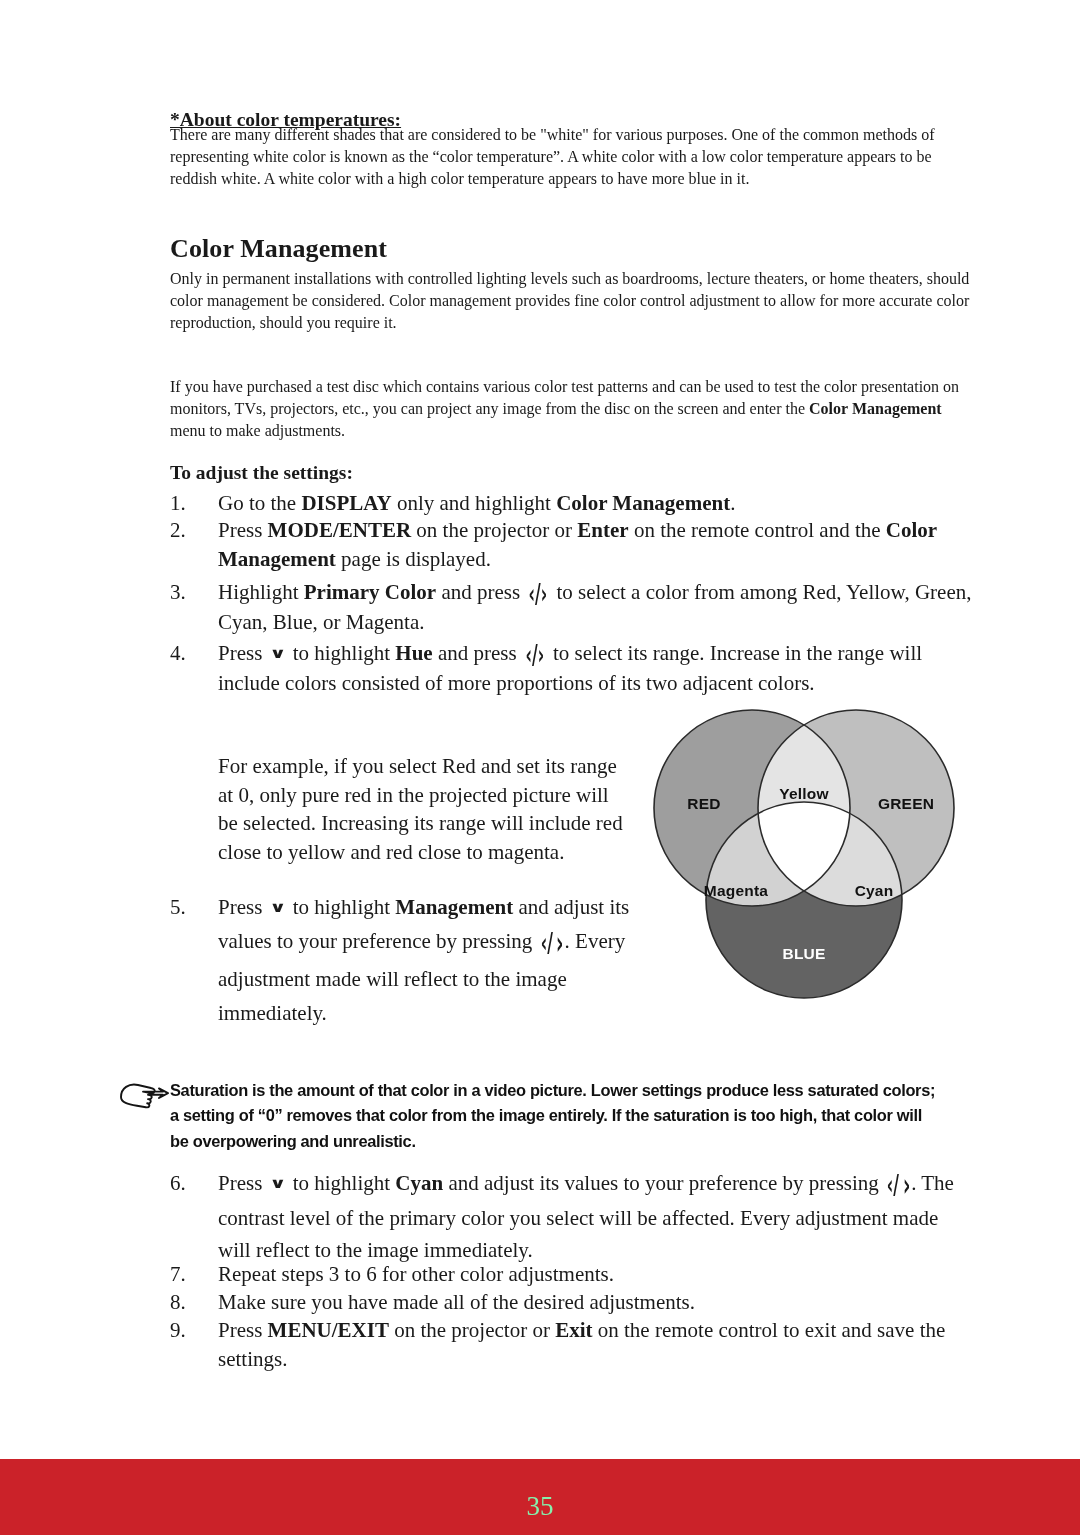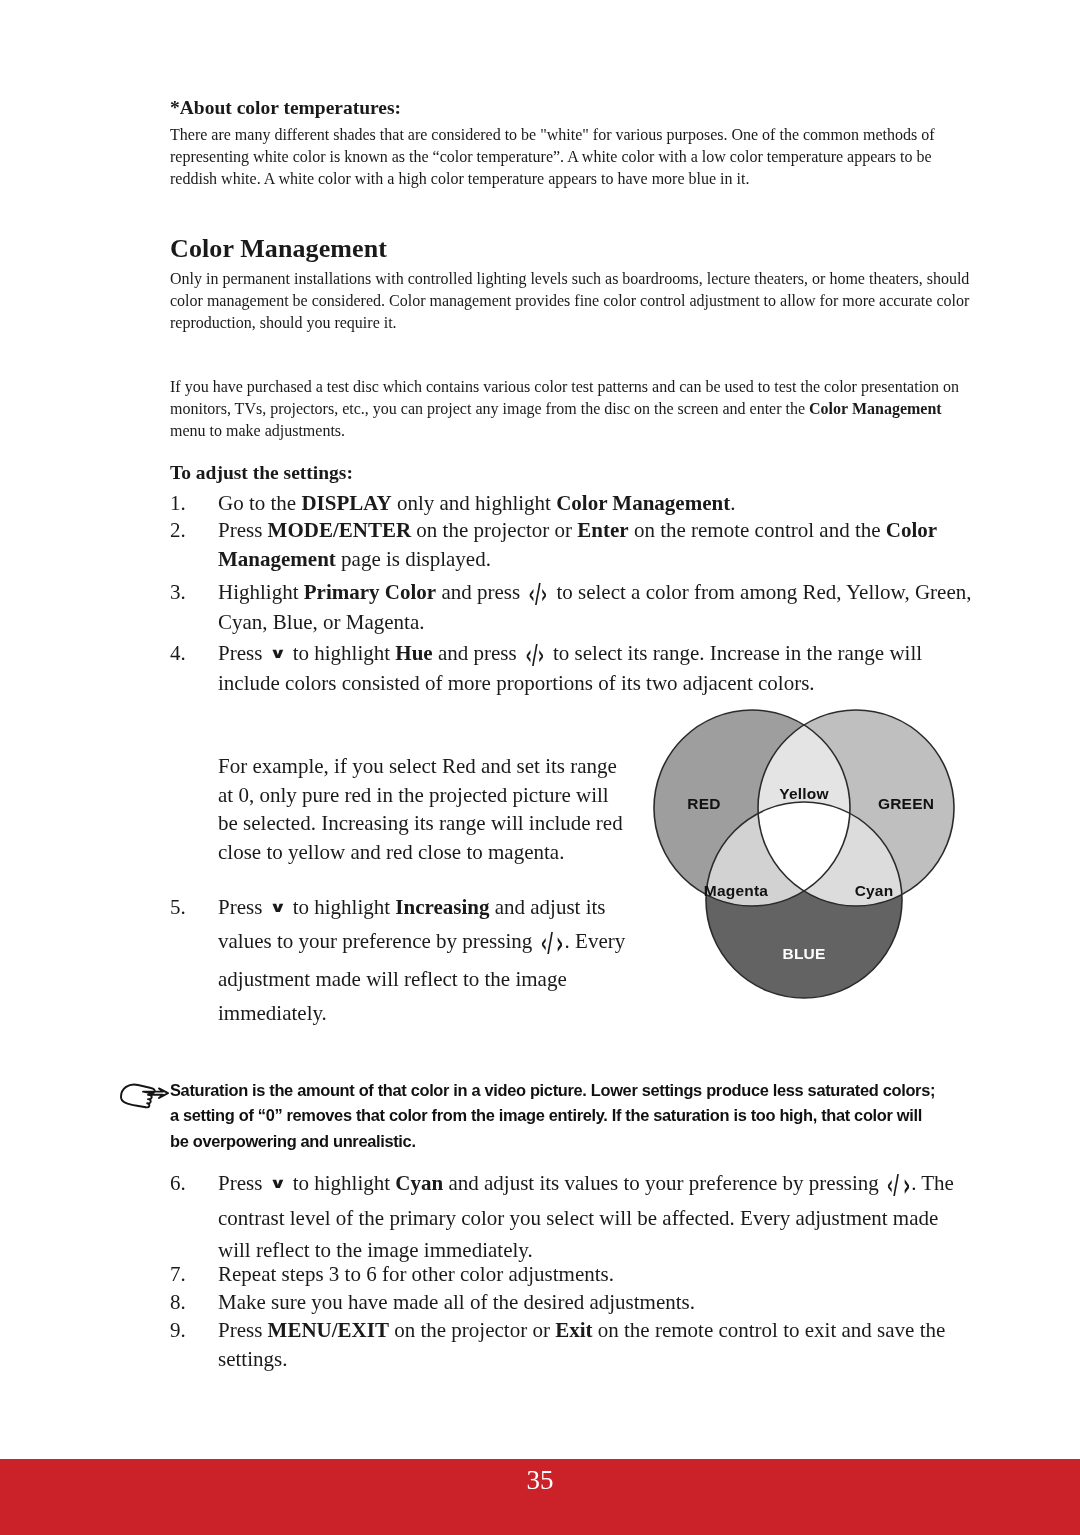--- a/index.html
+++ b/index.html
@@ -122,34 +122,34 @@
   }
 
   
   .footer{
     position:absolute;
     left:0; bottom:0; width:1080px; height:76px;
     background:#cb2229;
   }
   .folio{
     position:absolute;
-    left:0; top:8px; width:1080px;
+    left:0; top:34px; width:1080px;
     text-align:center;
-    color:#ffffff;
+    color:#86efac;
     font-family:"Liberation Serif",serif;
     font-size:27px;
     line-height:1;
   }
 </style>
 </head>
 <body>
 
 <div class="page">
 
-  <div class="col" style="top:96px;">
+  <div class="col" style="top:108px;text-decoration:underline;">
     <p class="sub-heading">*About color temperatures:</p>
   </div>
 
   <div class="col" style="top:124px;">
     <p class="para">There are many different shades that are considered to be "white" for various purposes. One of the common methods of representing white color is known as the “color temperature”. A white color with a low color temperature appears to be reddish white. A white color with a high color temperature appears to have more blue in it.</p>
   </div>
 
   <div class="col" style="top:233px;">
     <h2 class="section-title">Color Management</h2>
   </div>
@@ -185,21 +185,21 @@
     <span class="num">4.</span>
     <span class="body"><span>Press </span><span class="key-dn">∨</span><span> to highlight </span><span class="b">Hue</span><span> and press </span><span class="key">‹/›</span><span> to select its range. Increase in the range will include colors consisted of more proportions of its two adjacent colors.</span></span>
   </div>
 
   <div class="step" style="left:170px;top:752px;width:460px;">
     <span class="cont">For example, if you select Red and set its range at 0, only pure red in the projected picture will be selected. Increasing its range will include red close to yellow and red close to magenta.</span>
   </div>
 
   <div class="step" style="left:170px;top:890px;width:470px;line-height:1.62;">
     <span class="num">5.</span>
-    <span class="body"><span>Press </span><span class="key-dn">∨</span><span> to highlight </span><span class="b">Increasing</span><span> and adjust its values to your preference by pressing </span><span class="key">‹/</span><span class="key-big">›</span><span>. Every adjustment made will reflect to the image immediately.</span></span>
+    <span class="body"><span>Press </span><span class="key-dn">∨</span><span> to highlight </span><span class="b">Management</span><span> and adjust its values to your preference by pressing </span><span class="key">‹/</span><span class="key-big">›</span><span>. Every adjustment made will reflect to the image immediately.</span></span>
   </div>
 
   <div class="venn">
     <svg width="320" height="318" viewBox="0 0 320 318" xmlns="http://www.w3.org/2000/svg">
       <defs>
         <clipPath id="cR">
             <circle cx="108" cy="104" r="98"></circle>
           </clipPath>
         <clipPath id="cG">
             <circle cx="212" cy="104" r="98"></circle>

